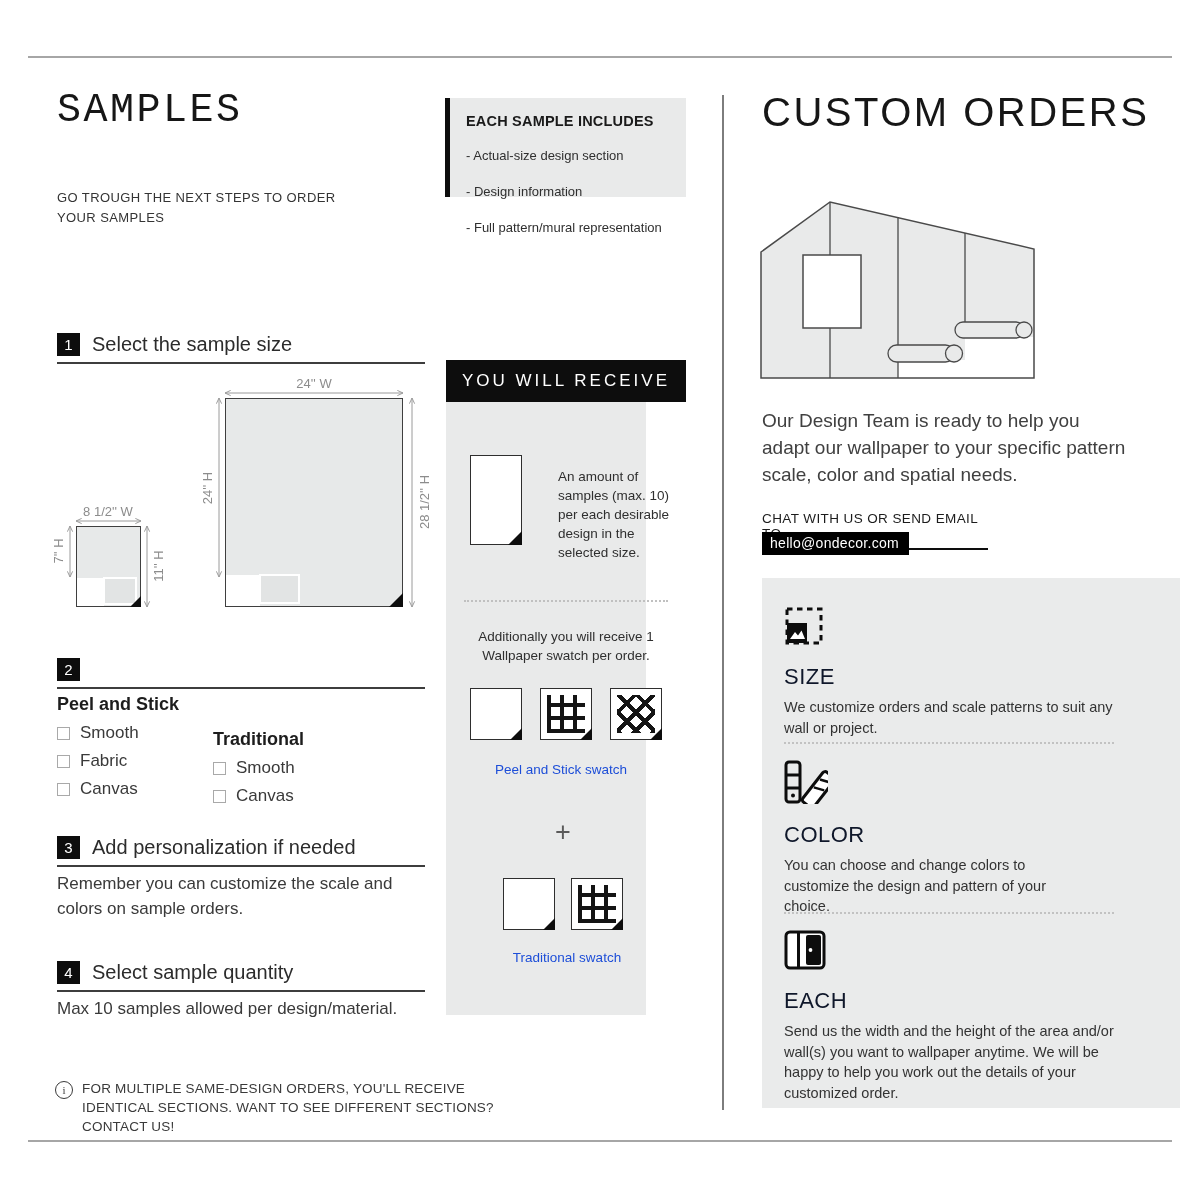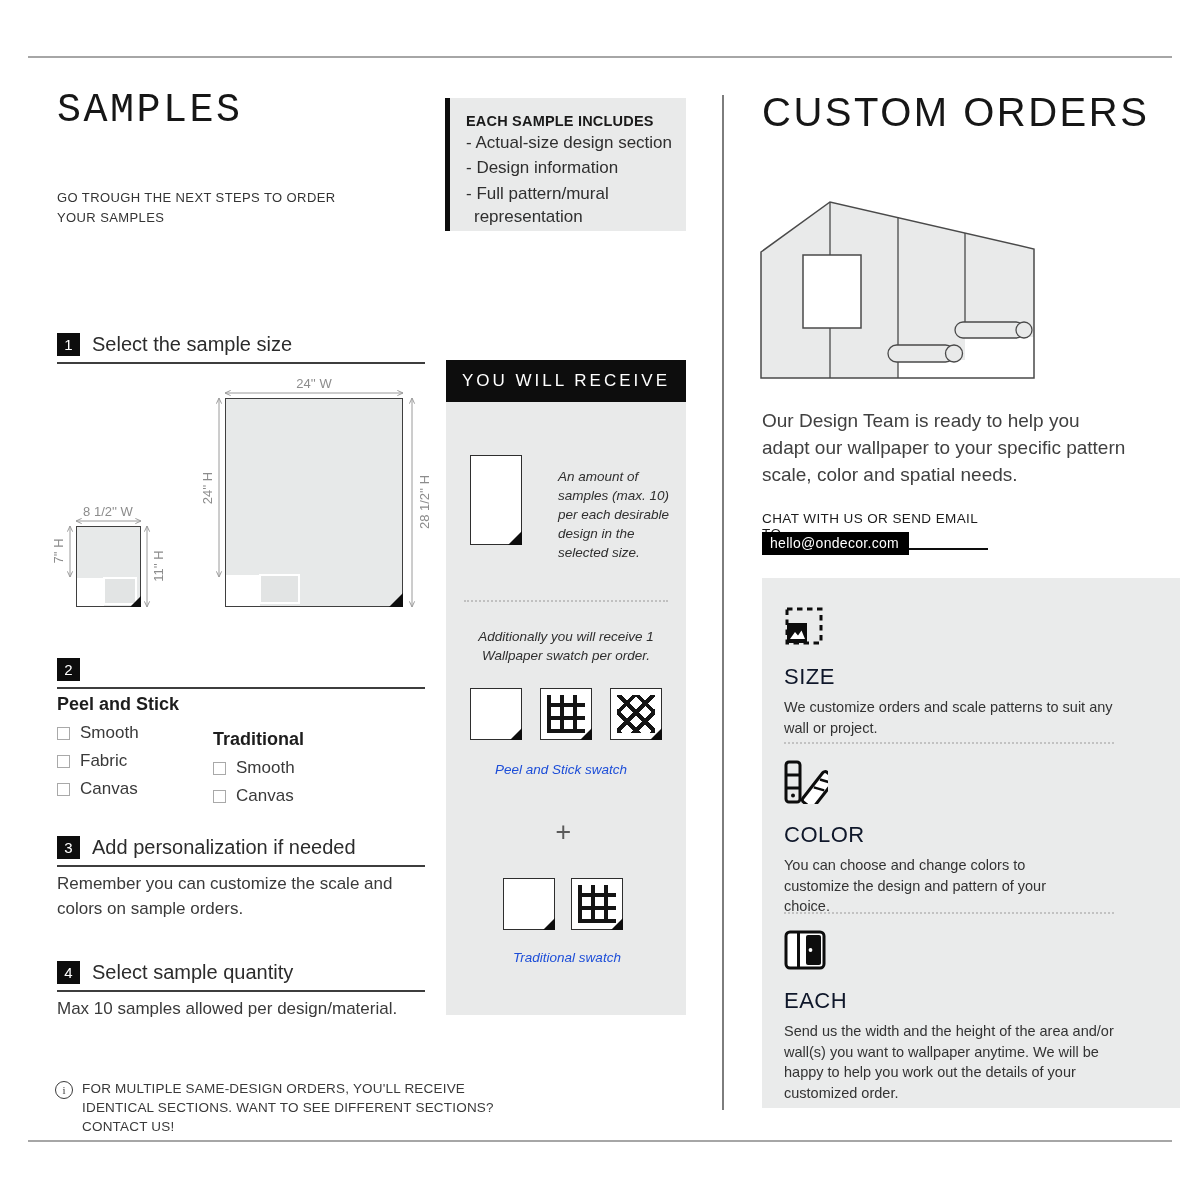--- a/index.html
+++ b/index.html
@@ -23,26 +23,26 @@
   
   .mat-title{font-size:18px;font-weight:bold;color:#1d1d1d;}
   .mat-row{display:flex;align-items:center;gap:10px;margin-top:8px;font-size:17px;color:#3a3a3a;}
   .cbx{width:13px;height:13px;border:1.5px solid #a9a9a9;box-sizing:border-box;background:#fff;flex:0 0 auto;}
   .note{font-size:17px;line-height:1.45;color:#3a3a3a;}
   
   .footnote{display:flex;gap:9px;align-items:flex-start;width:480px;}
   .info-circ{width:16px;height:16px;border:1.5px solid #3a3a3a;border-radius:50%;font-size:11px;display:flex;align-items:center;justify-content:center;color:#3a3a3a;flex:0 0 auto;margin-top:1px;font-family:"Liberation Serif",serif;}
   .footnote-text{font-size:13.5px;line-height:1.4;color:#3a3a3a;letter-spacing:.2px;}
   
-  .includes-box{position:absolute;left:445px;top:98px;width:241px;height:133px;background:#e9eaea;border-left:5px solid #0d0d0d;box-sizing:border-box;}
+  .includes-box{position:absolute;left:445px;top:98px;width:241px;height:99px;background:#e9eaea;border-left:5px solid #0d0d0d;box-sizing:border-box;}
   .includes-inner{padding:15px 10px 0 16px;}
   .includes-title{font-size:14.5px;font-weight:bold;color:#1a1a1a;letter-spacing:.2px;}
-  .includes-item{font-size:17px;color:#2f2f2f;line-height:1.38;padding-left:8px;text-indent:-8px;margin-top:2px;width:200px;}
+  .includes-item{font-size:13px;color:#2f2f2f;line-height:1.38;padding-left:8px;text-indent:-8px;margin-top:18px;width:200px;}
   .receive-bar{position:absolute;left:446px;top:360px;width:240px;height:42px;background:#0d0d0d;color:#fff;display:flex;align-items:center;justify-content:center;font-size:17px;letter-spacing:3px;white-space:nowrap;}
-  .receive-panel{position:absolute;left:446px;top:402px;width:240px;height:613px;background:#e9eaea;font-style:italic;}
+  .receive-panel{position:absolute;left:446px;top:402px;width:200px;height:613px;background:#e9eaea;}
   .sheet{position:absolute;background:#fff;border:1.5px solid #2e2e2e;box-sizing:border-box;}
   .swatch{position:absolute;width:52px;height:52px;background:#fff;border:1.5px solid #2e2e2e;box-sizing:border-box;}
   .swatch .pat{position:absolute;left:6px;top:6px;right:6px;bottom:6px;}
   .pat.grid{background:
     repeating-linear-gradient(90deg,#141414 0 4.5px,transparent 4.5px 13px),
     repeating-linear-gradient(0deg,#141414 0 4.5px,transparent 4.5px 13px);}
   .pat.cross{background:
     repeating-linear-gradient(45deg,#141414 0 4px,transparent 4px 13px),
     repeating-linear-gradient(-45deg,#141414 0 4px,transparent 4px 13px);}
   .mid-text{font-size:13.5px;line-height:1.4;color:#2f2f2f;}

